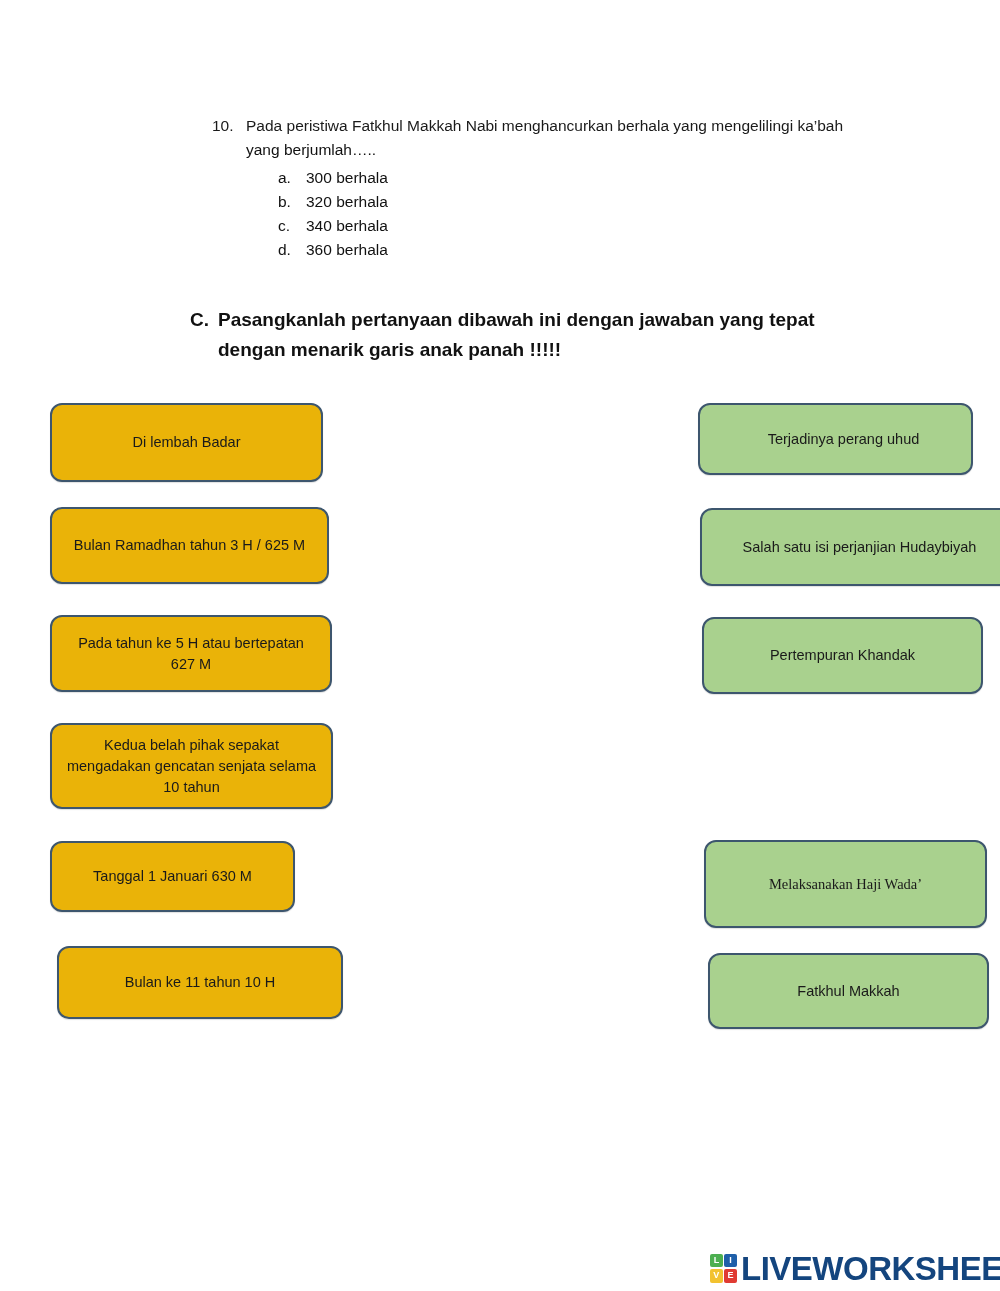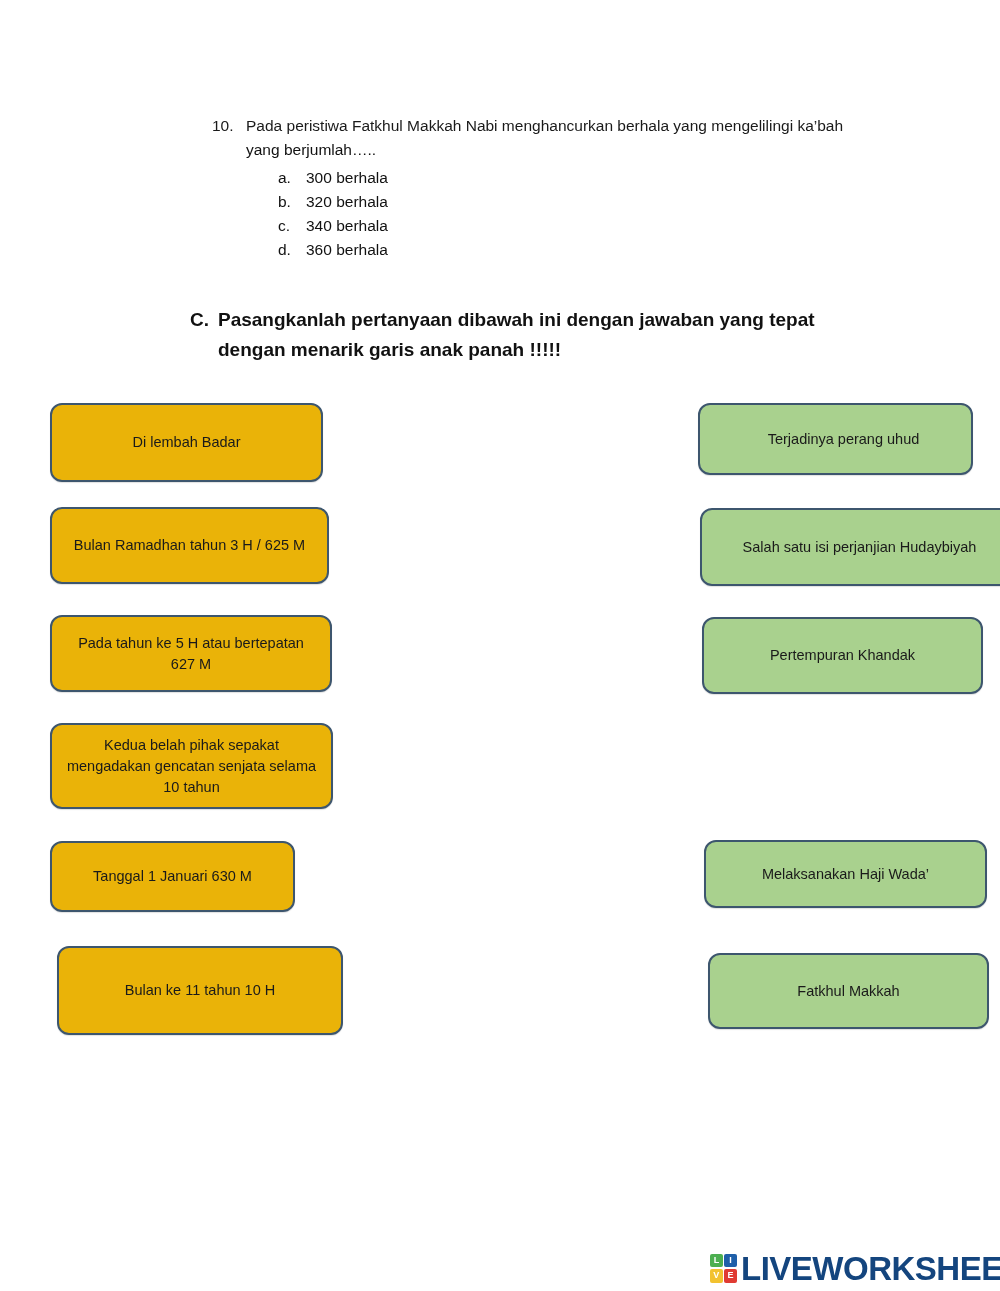--- a/index.html
+++ b/index.html
@@ -209,34 +209,34 @@
     </div>
     <div class="match-box left" style="left:38px; top:615px; width:282px; height:77px;">
       <span>Pada tahun ke 5 H atau bertepatan 627 M</span>
     </div>
     <div class="match-box left" style="left:38px; top:723px; width:283px; height:86px;">
       <span>Kedua belah pihak sepakat mengadakan gencatan senjata selama 10 tahun</span>
     </div>
     <div class="match-box left" style="left:38px; top:841px; width:245px; height:71px;">
       <span>Tanggal 1 Januari 630 M</span>
     </div>
-    <div class="match-box left" style="left:45px; top:946px; width:286px; height:89px;">
+    <div class="match-box left" style="left:45px; top:946px; width:286px; height:73px;">
       <span>Bulan ke 11 tahun 10 H</span>
     </div>
 
     <div class="match-box right" style="left:686px; top:403px; width:275px; height:72px;padding-left:30px;">
       <span>Terjadinya perang uhud</span>
     </div>
     <div class="match-box right" style="left:688px; top:508px; width:319px; height:78px;">
       <span>Salah satu isi perjanjian Hudaybiyah</span>
     </div>
     <div class="match-box right" style="left:690px; top:617px; width:281px; height:77px;">
       <span>Pertempuran Khandak</span>
     </div>
-    <div class="match-box right" style="left:692px; top:840px; width:283px; height:68px;">
+    <div class="match-box right" style="left:692px; top:840px; width:283px; height:88px;font-family:Liberation Serif, serif;">
       <span>Melaksanakan Haji Wada’</span>
     </div>
     <div class="match-box right" style="left:696px; top:953px; width:281px; height:76px;">
       <span>Fatkhul Makkah</span>
     </div>
 
   </div>
 
   <div class="lw-logo">
     <div class="lw-mark">

